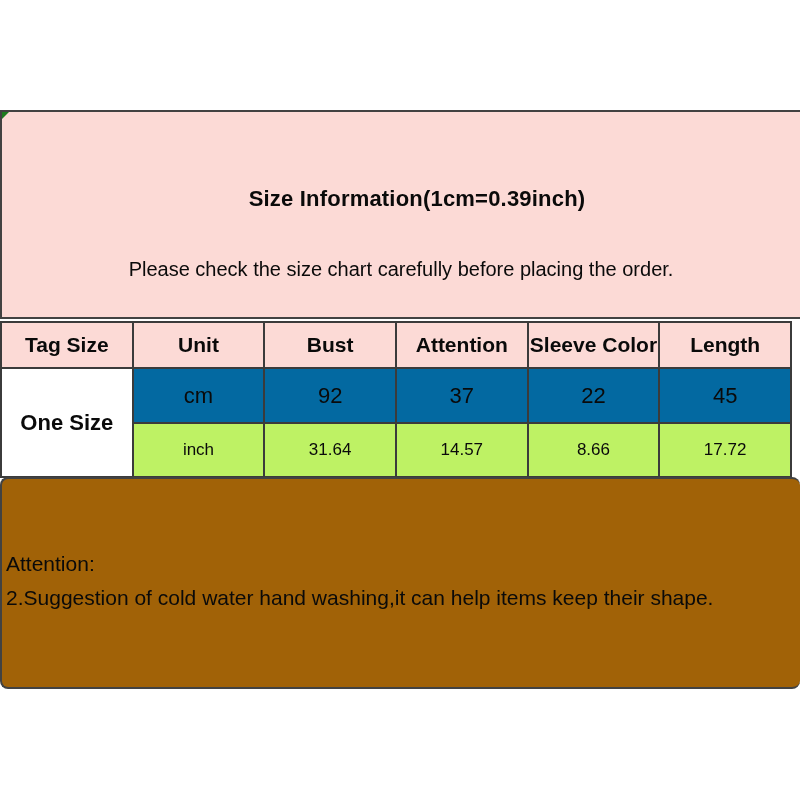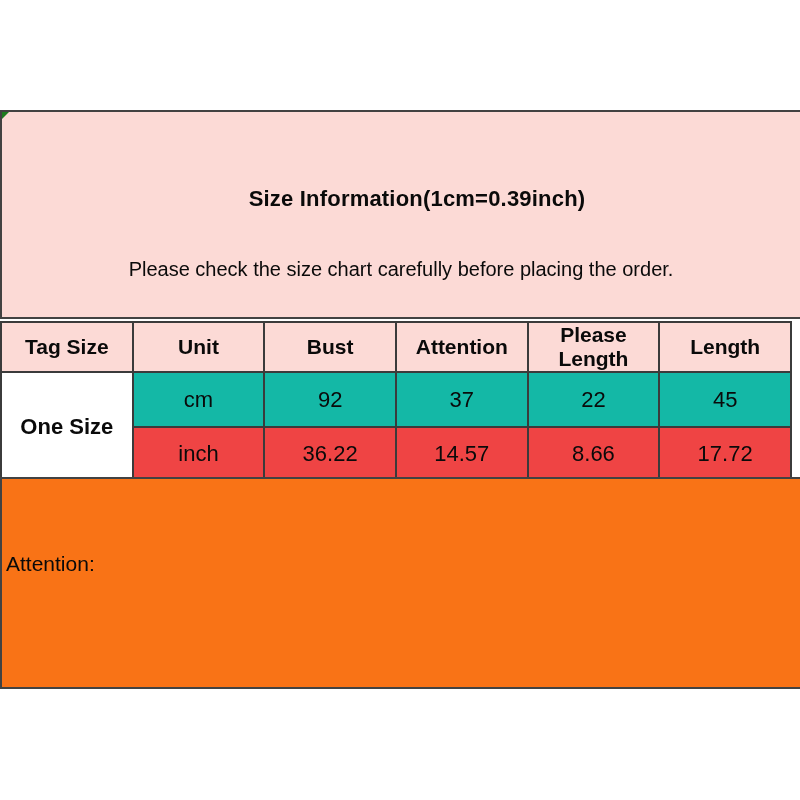--- a/index.html
+++ b/index.html
@@ -69,38 +69,39 @@
     vertical-align: middle;
     padding: 0;
     overflow: hidden;
   }
   table.size-table th {
     background: #fcdad6;
     font-size: 21px;
     font-weight: bold;
     height: 44px;
   }
-  tr.row-cm td { background: #14b8a6; font-size: 22px; height: 53px; }
-  tr.row-inch td { background: #ef4444; font-size: 22px; height: 52px; }
+  tr.row-cm td { background: #0369a1; font-size: 22px; height: 53px; }
+  tr.row-inch td { background: #bef264; font-size: 17px; height: 52px; }
   td.tag-size-cell {
     background: #ffffff !important;
     font-size: 22px;
     font-weight: bold;
   }
 
   
   .panel-bottom {
     position: absolute;
     left: 0; top: 477px;
     width: 800px; height: 212px;
-    background: #f97316;
+    background: #a16207;
     border-top: 2px solid #424242;
     border-left: 2px solid #424242;
     border-bottom: 2px solid #424242;
     box-sizing: border-box;
+    border-radius: 8px;
   }
   .attention-block {
     position: absolute;
     left: 4px; top: 68px;
     width: 792px;
     font-size: 21px;
     line-height: 34px;
     text-align: left;
   }
 </style>
@@ -116,41 +117,42 @@
   </div>
 
   <div class="table-section">
     <table class="size-table">
       <tbody>
           <tr>
         <th>Tag Size</th>
         <th>Unit</th>
         <th>Bust</th>
         <th>Attention</th>
-        <th>Please Length</th>
+        <th>Sleeve Color</th>
         <th>Length</th>
       </tr>
       <tr class="row-cm">
         <td class="tag-size-cell" rowspan="2">One Size</td>
         <td>cm</td>
         <td>92</td>
         <td>37</td>
         <td>22</td>
         <td>45</td>
       </tr>
       <tr class="row-inch">
         <td>inch</td>
-        <td>36.22</td>
+        <td>31.64</td>
         <td>14.57</td>
         <td>8.66</td>
         <td>17.72</td>
       </tr>
     </tbody>
       </table>
   </div>
 
   <div class="panel-bottom">
     <div class="attention-block">
       <div>Attention:</div>
+      <div>2.Suggestion of cold water hand washing,it can help items keep their shape.</div>
     </div>
   </div>
 
 </div>
 
 </body></html>

